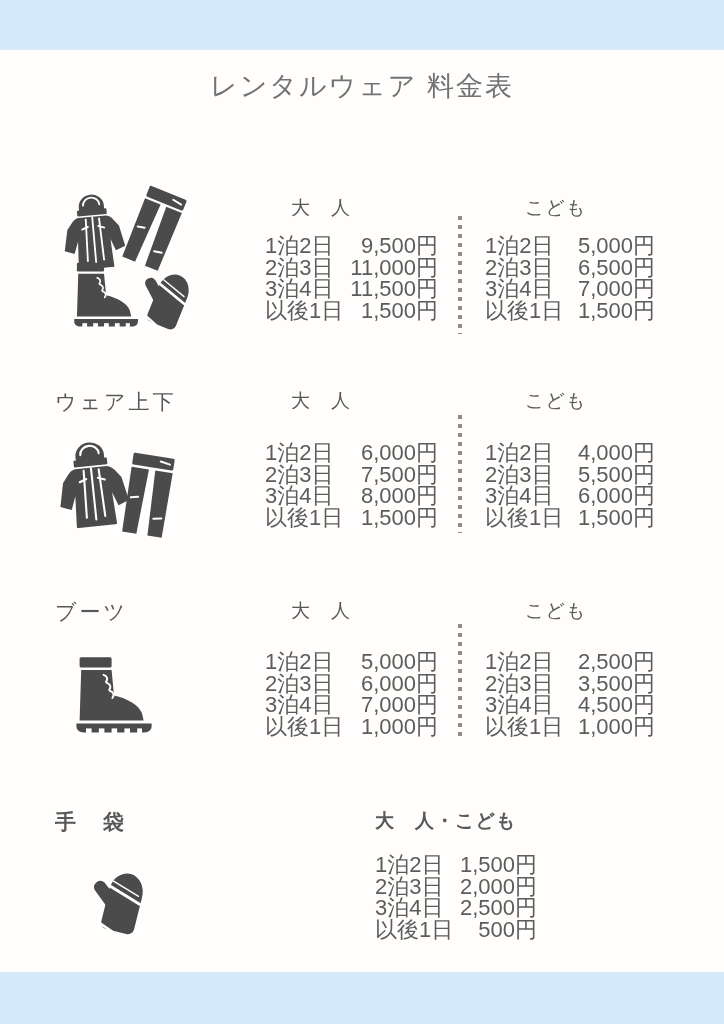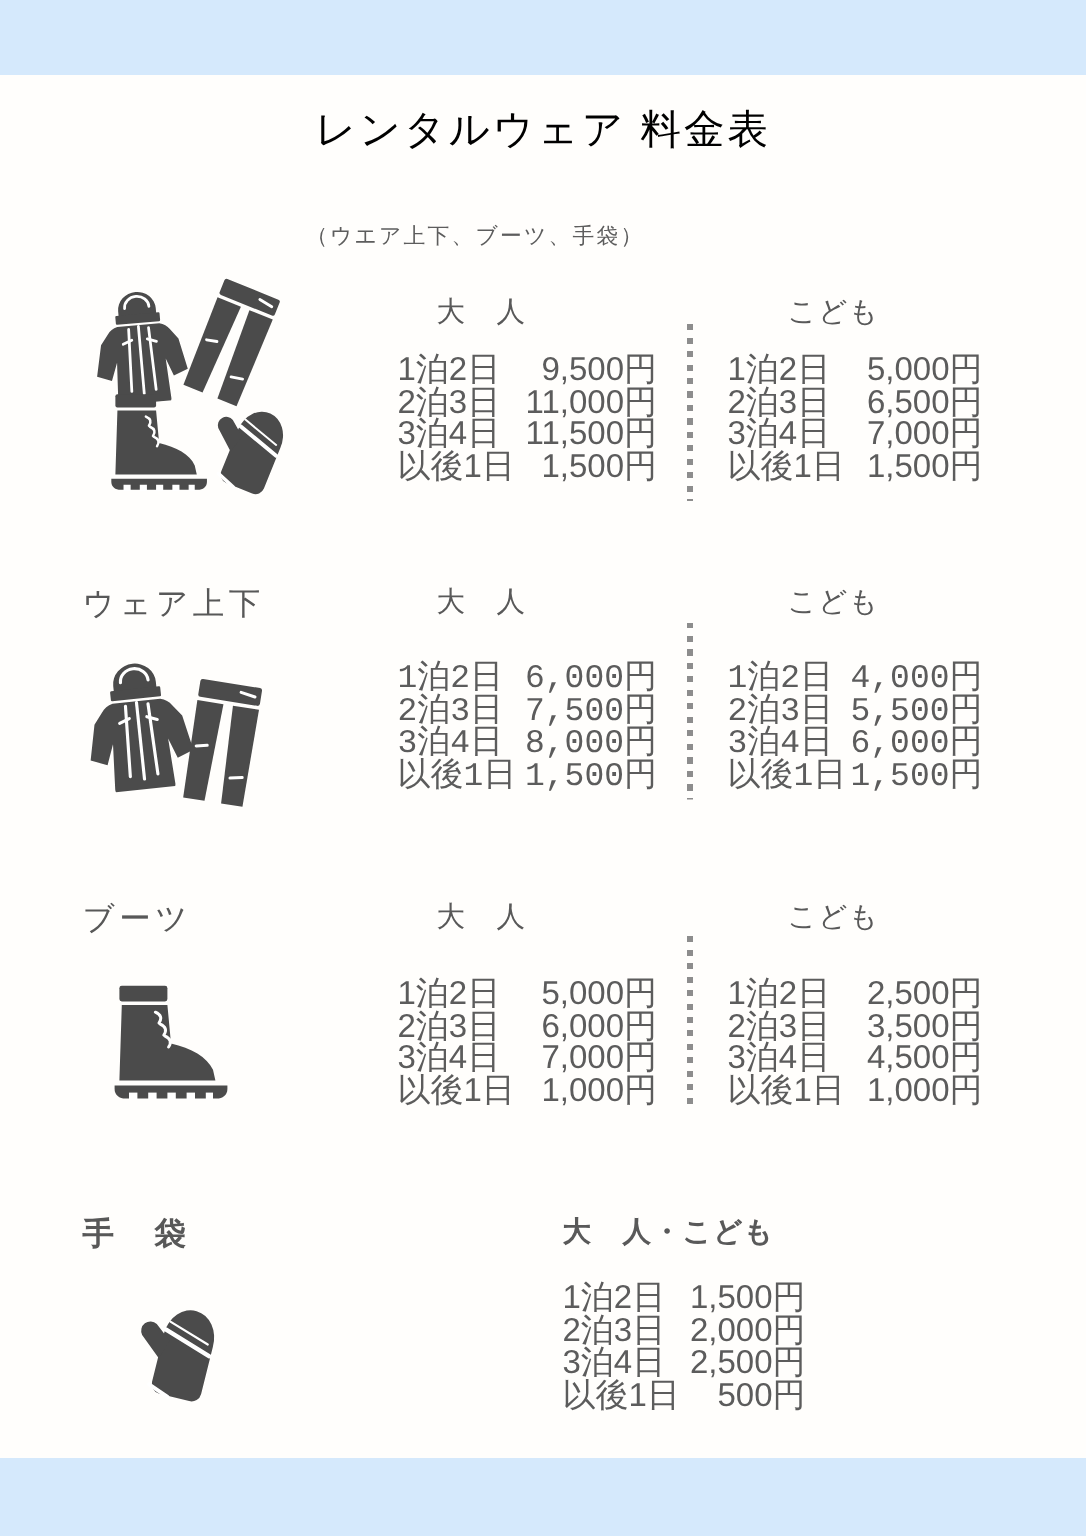--- a/index.html
+++ b/index.html
@@ -2,21 +2,21 @@
 <html><head>
 <meta charset="utf-8">
 <style>
   html,body{margin:0;padding:0;background:#ffffff;}
   .page{position:relative;width:724px;height:1024px;background:#fffefc;overflow:hidden;
         font-family:"Liberation Sans","DejaVu Sans",sans-serif;color:#5d5d5d;}
   .band{position:absolute;left:0;width:100%;background:#d5e9fc;}
   .band-top{top:0;height:50px;}
   .band-bottom{bottom:0;height:52px;}
   .title{position:absolute;top:68px;left:0;width:100%;text-align:center;margin:0;
-         font-size:27px;font-weight:500;letter-spacing:2px;color:#000000;}
+         font-size:27px;font-weight:500;letter-spacing:2px;color:#737373;}
   .sec{position:absolute;left:0;width:724px;}
   .sec-heading{position:absolute;margin:0;font-size:21px;font-weight:500;letter-spacing:3px;color:#585858;white-space:nowrap;}
   .sec-note{position:absolute;font-size:14.5px;letter-spacing:1.5px;color:#5d5d5d;white-space:nowrap;}
   .col-header{position:absolute;font-size:19px;letter-spacing:1px;text-align:left;color:#595959;white-space:nowrap;}
   .rows{position:absolute;display:flex;flex-direction:column;}
   .row{display:flex;justify-content:space-between;font-size:22px;line-height:21.5px;color:#5c5c5c;}
   .rlabel{white-space:nowrap;}
   .rprice{white-space:nowrap;text-align:left;}
   .divider{position:absolute;width:4px;
            background-image:repeating-linear-gradient(to bottom,#8d8d8d 0 4px,transparent 4px 9px);}
@@ -90,21 +90,20 @@
   </defs>
 </svg>
 
 <div class="page">
   <div class="band band-top"></div>
   <div class="band band-bottom"></div>
 
   <h1 class="title">レンタルウェア 料金表</h1>
 
   <section class="sec" style="top:143px;height:215px;">
-    <span class="sec-note" style="left:204px;top:5px;">（ウエア上下、ブーツ、手袋）</span>
 
     <span class="icon" style="left:56px;top:40px;width:74px;height:86px;">
       <svg viewBox="0 0 100 115" style="transform:rotate(-5deg);">
           <use href="#i-jacket"></use>
         </svg>
       </span>
     <span class="icon" style="left:124px;top:44px;width:60px;height:84px;">
       <svg viewBox="0 0 70 110" style="transform:rotate(22deg);">
           <use href="#i-pants"></use>
         </svg>
@@ -163,21 +162,21 @@
           <span class="rprice">7,000円</span>
         </div>
 
         <div class="row">
           <span class="rlabel">以後1日</span>
           <span class="rprice">1,500円</span>
         </div>
       </div>
   </section>
 
-  <section class="sec" style="top:388px;height:175px;font-family:Liberation Mono, monospace;">
+  <section class="sec" style="top:388px;height:175px;">
     <h2 class="sec-heading" style="left:55px;top:0;">ウェア上下</h2>
 
     <span class="icon" style="left:50px;top:38px;width:84px;height:104px;">
       <svg viewBox="0 0 100 115" style="transform:rotate(-6deg);">
           <use href="#i-jacket"></use>
         </svg>
       </span>
     <span class="icon" style="left:120px;top:58px;width:56px;height:100px;">
       <svg viewBox="0 0 70 110" style="transform:rotate(9deg);">
           <use href="#i-pants"></use>

